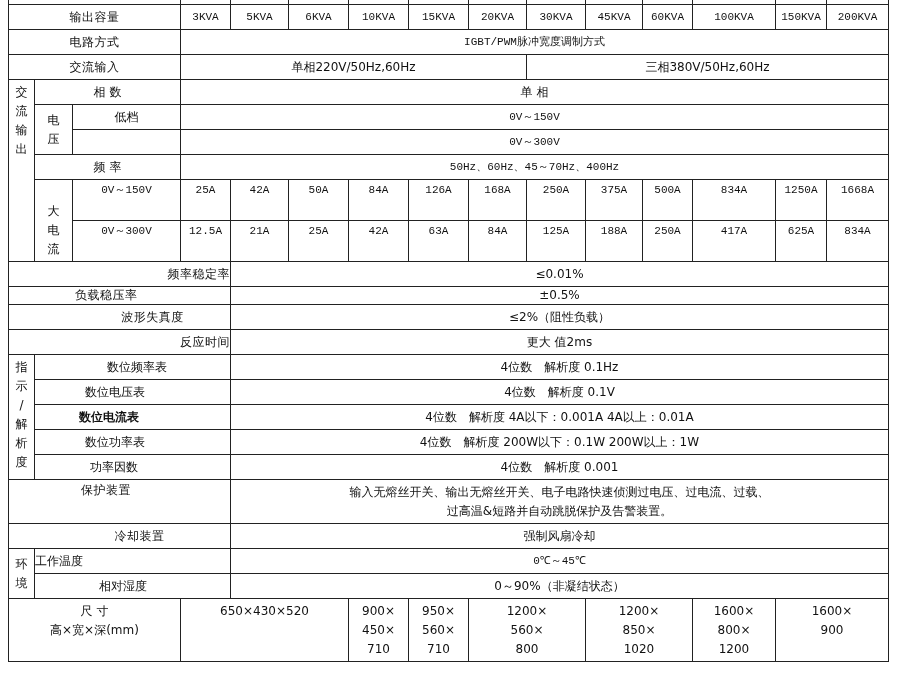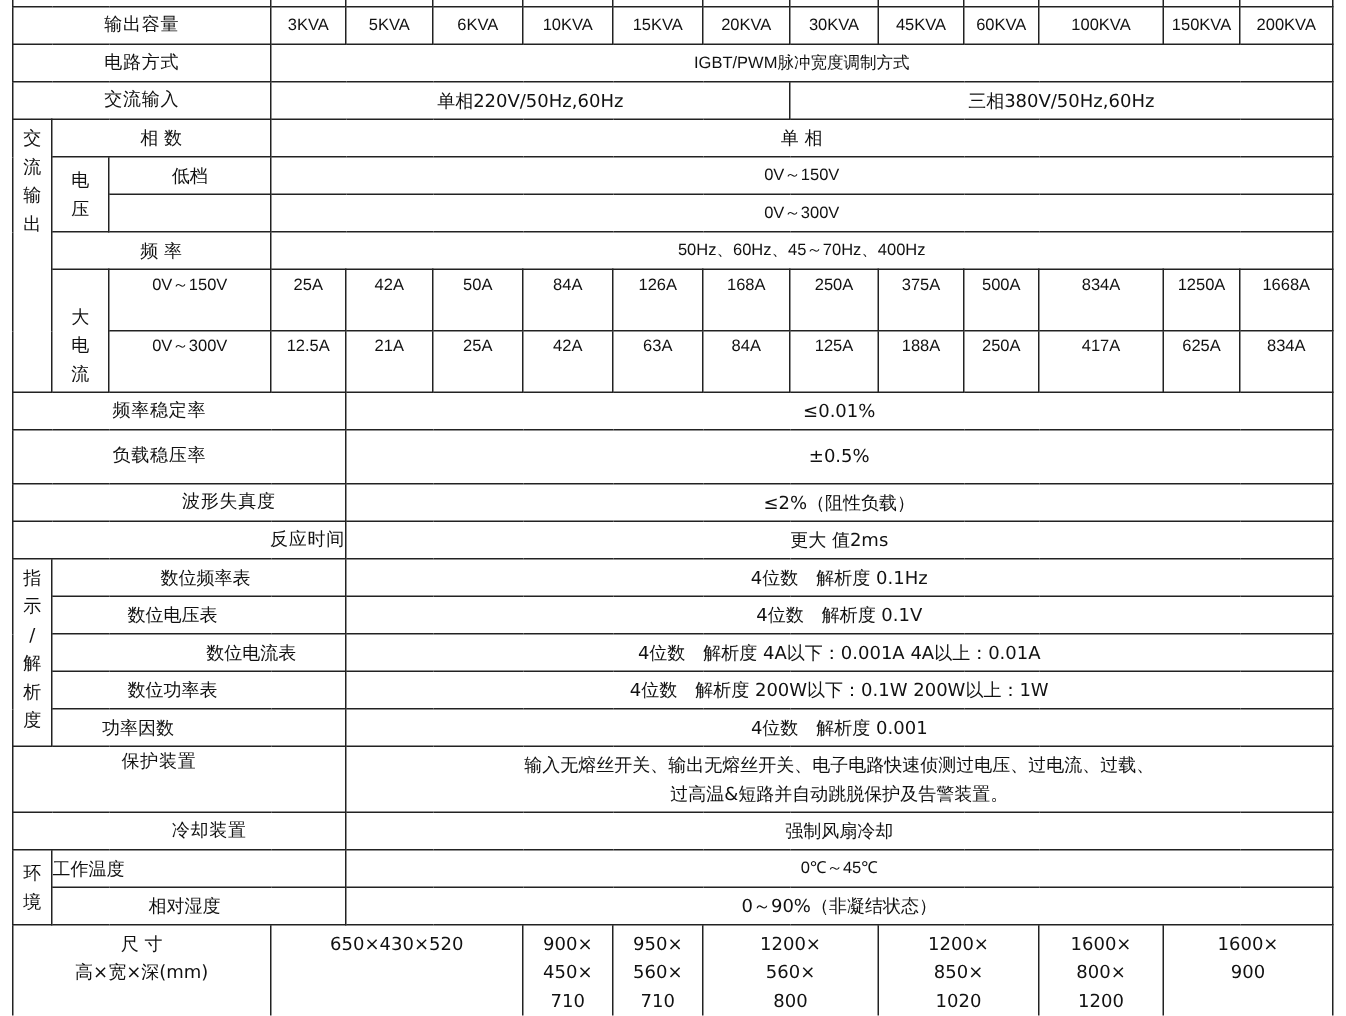--- a/index.html
+++ b/index.html
@@ -1,24 +1,24 @@
 <!DOCTYPE html>
 <html><head>
 <meta charset="utf-8">
 <style>
   html,body{margin:0;padding:0;background:#fff;}
   body{width:897px;height:677px;overflow:hidden;position:relative;font-family:"DejaVu Sans","Liberation Sans",sans-serif;color:#111;}
   .t{position:absolute;left:8px;top:-4px;border-collapse:collapse;table-layout:fixed;font-size:12px;}
   .t td{border:1px solid #222;padding:0;text-align:center;vertical-align:middle;line-height:15px;white-space:nowrap;overflow:hidden;}
-  .serif{font-family:Liberation Sans, sans-serif;font-size:11px;}
+  .serif{font-family:Liberation Mono, monospace;font-size:11px;}
   .vt{vertical-align:top !important;padding-top:3px !important;}
   .vlabel{white-space:normal !important;line-height:19px !important;word-break:break-all;width:1em;margin:0 auto;}
   .vlabel span{display:block;}
   .stack span{display:block;line-height:19px;}
-  .lbl{letter-spacing:0.5px;font-family:Liberation Mono, monospace;}
+  .lbl{letter-spacing:0.5px;}
 </style>
 </head>
 <body>
 
 <table class="t">
   <colgroup>
     <col style="width:26px">
       <col style="width:38px">
       <col style="width:108px">
     <col style="width:50px">
@@ -144,24 +144,24 @@
     <td class="serif vt">84A</td>
     <td class="serif vt">125A</td>
     <td class="serif vt">188A</td>
     <td class="serif vt">250A</td>
     <td class="serif vt">417A</td>
     <td class="serif vt">625A</td>
     <td class="serif vt">834A</td>
   </tr>
 
   <tr style="height:25px">
-    <td colspan="4" class="lbl" style="text-align:left;padding-left:66px;">频率稳定率</td>
+    <td colspan="4" class="lbl" style="text-align:right;padding-left:28px;">频率稳定率</td>
     <td colspan="11">≤0.01%</td>
   </tr>
-  <tr style="height:36px">
+  <tr style="height:18px">
     <td colspan="4" class="lbl" style="text-align:left;padding-left:66px;">负载稳压率</td>
     <td colspan="11">±0.5%</td>
   </tr>
   <tr style="height:25px">
     <td colspan="4" class="lbl" style="text-align:center;padding-left:66px;">波形失真度</td>
     <td colspan="11">≤2%（阻性负载）</td>
   </tr>
   <tr style="height:25px">
     <td colspan="4" class="lbl" style="text-align:right;">反应时间</td>
     <td colspan="11">更大 值2ms</td>
@@ -179,29 +179,29 @@
       </div>
     </td>
     <td colspan="3" style="text-align:left;padding-left:72px;">数位频率表</td>
     <td colspan="11">4位数　解析度 0.1Hz</td>
   </tr>
   <tr style="height:25px">
     <td colspan="3" style="text-align:left;padding-left:50px;">数位电压表</td>
     <td colspan="11">4位数　解析度 0.1V</td>
   </tr>
   <tr style="height:25px">
-    <td colspan="3" style="text-align:center;padding-left:70px;">数位电流表</td>
+    <td colspan="3" style="text-align:left;padding-left:44px;font-weight:bold;">数位电流表</td>
     <td colspan="11">4位数　解析度 4A以下：0.001A  4A以上：0.01A</td>
   </tr>
   <tr style="height:25px">
     <td colspan="3" style="text-align:left;padding-left:50px;">数位功率表</td>
     <td colspan="11">4位数　解析度 200W以下：0.1W  200W以上：1W</td>
   </tr>
   <tr style="height:25px">
-    <td colspan="3" style="text-align:left;padding-left:33px;">功率因数</td>
+    <td colspan="3" style="text-align:left;padding-left:55px;">功率因数</td>
     <td colspan="11">4位数　解析度 0.001</td>
   </tr>
 
   <tr style="height:44px">
     <td colspan="4" class="vt lbl" style="text-align:left;padding-left:72px;">保护装置</td>
     <td colspan="11" class="stack vt">
       <span>输入无熔丝开关、输出无熔丝开关、电子电路快速侦测过电压、过电流、过载、</span>
       <span>过高温&amp;短路并自动跳脱保护及告警装置。</span>
     </td>
   </tr>

